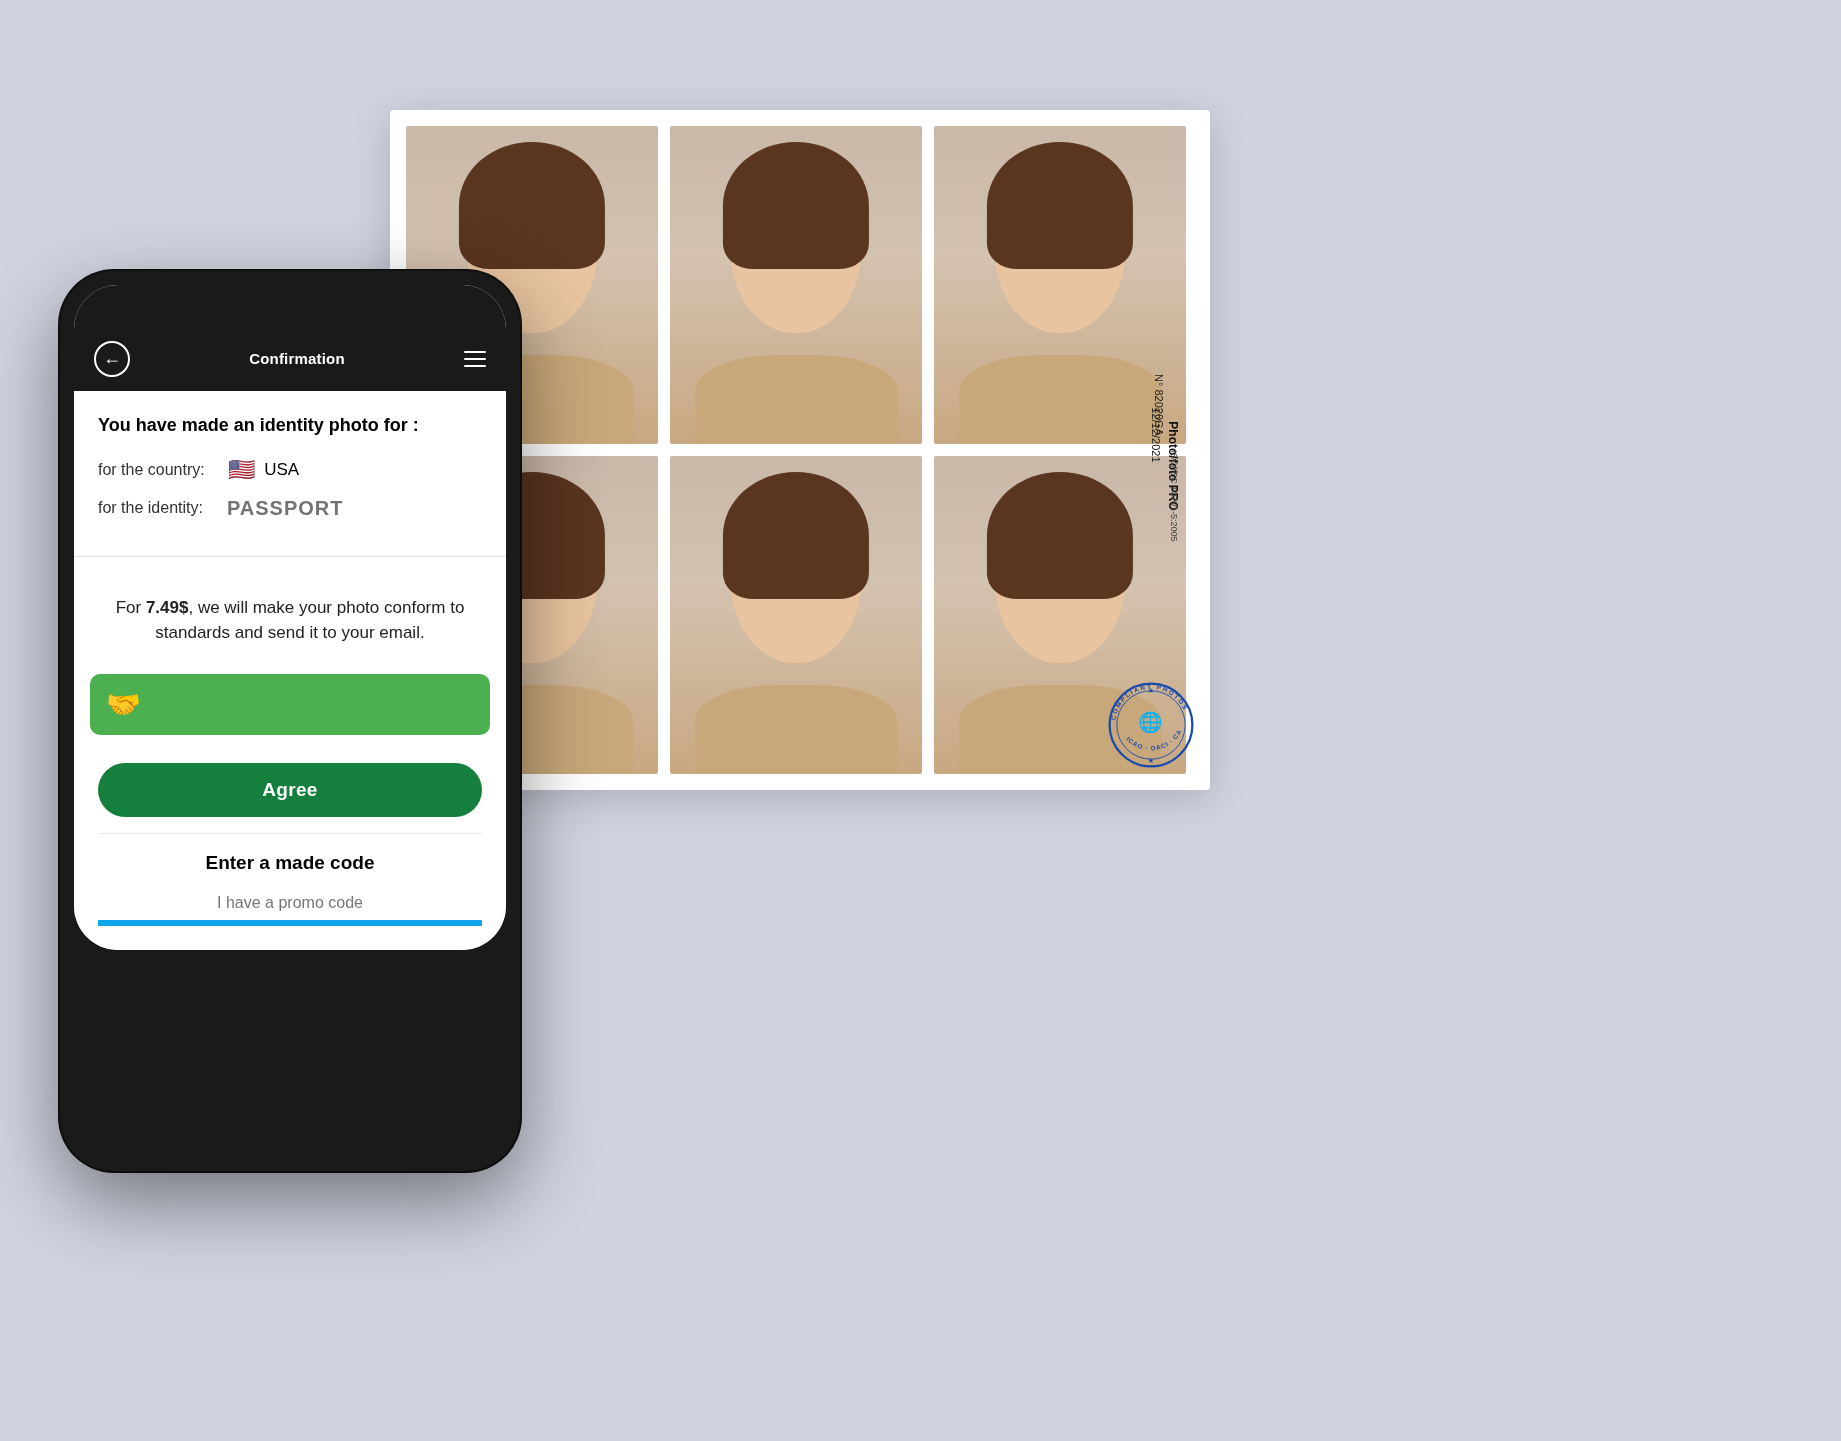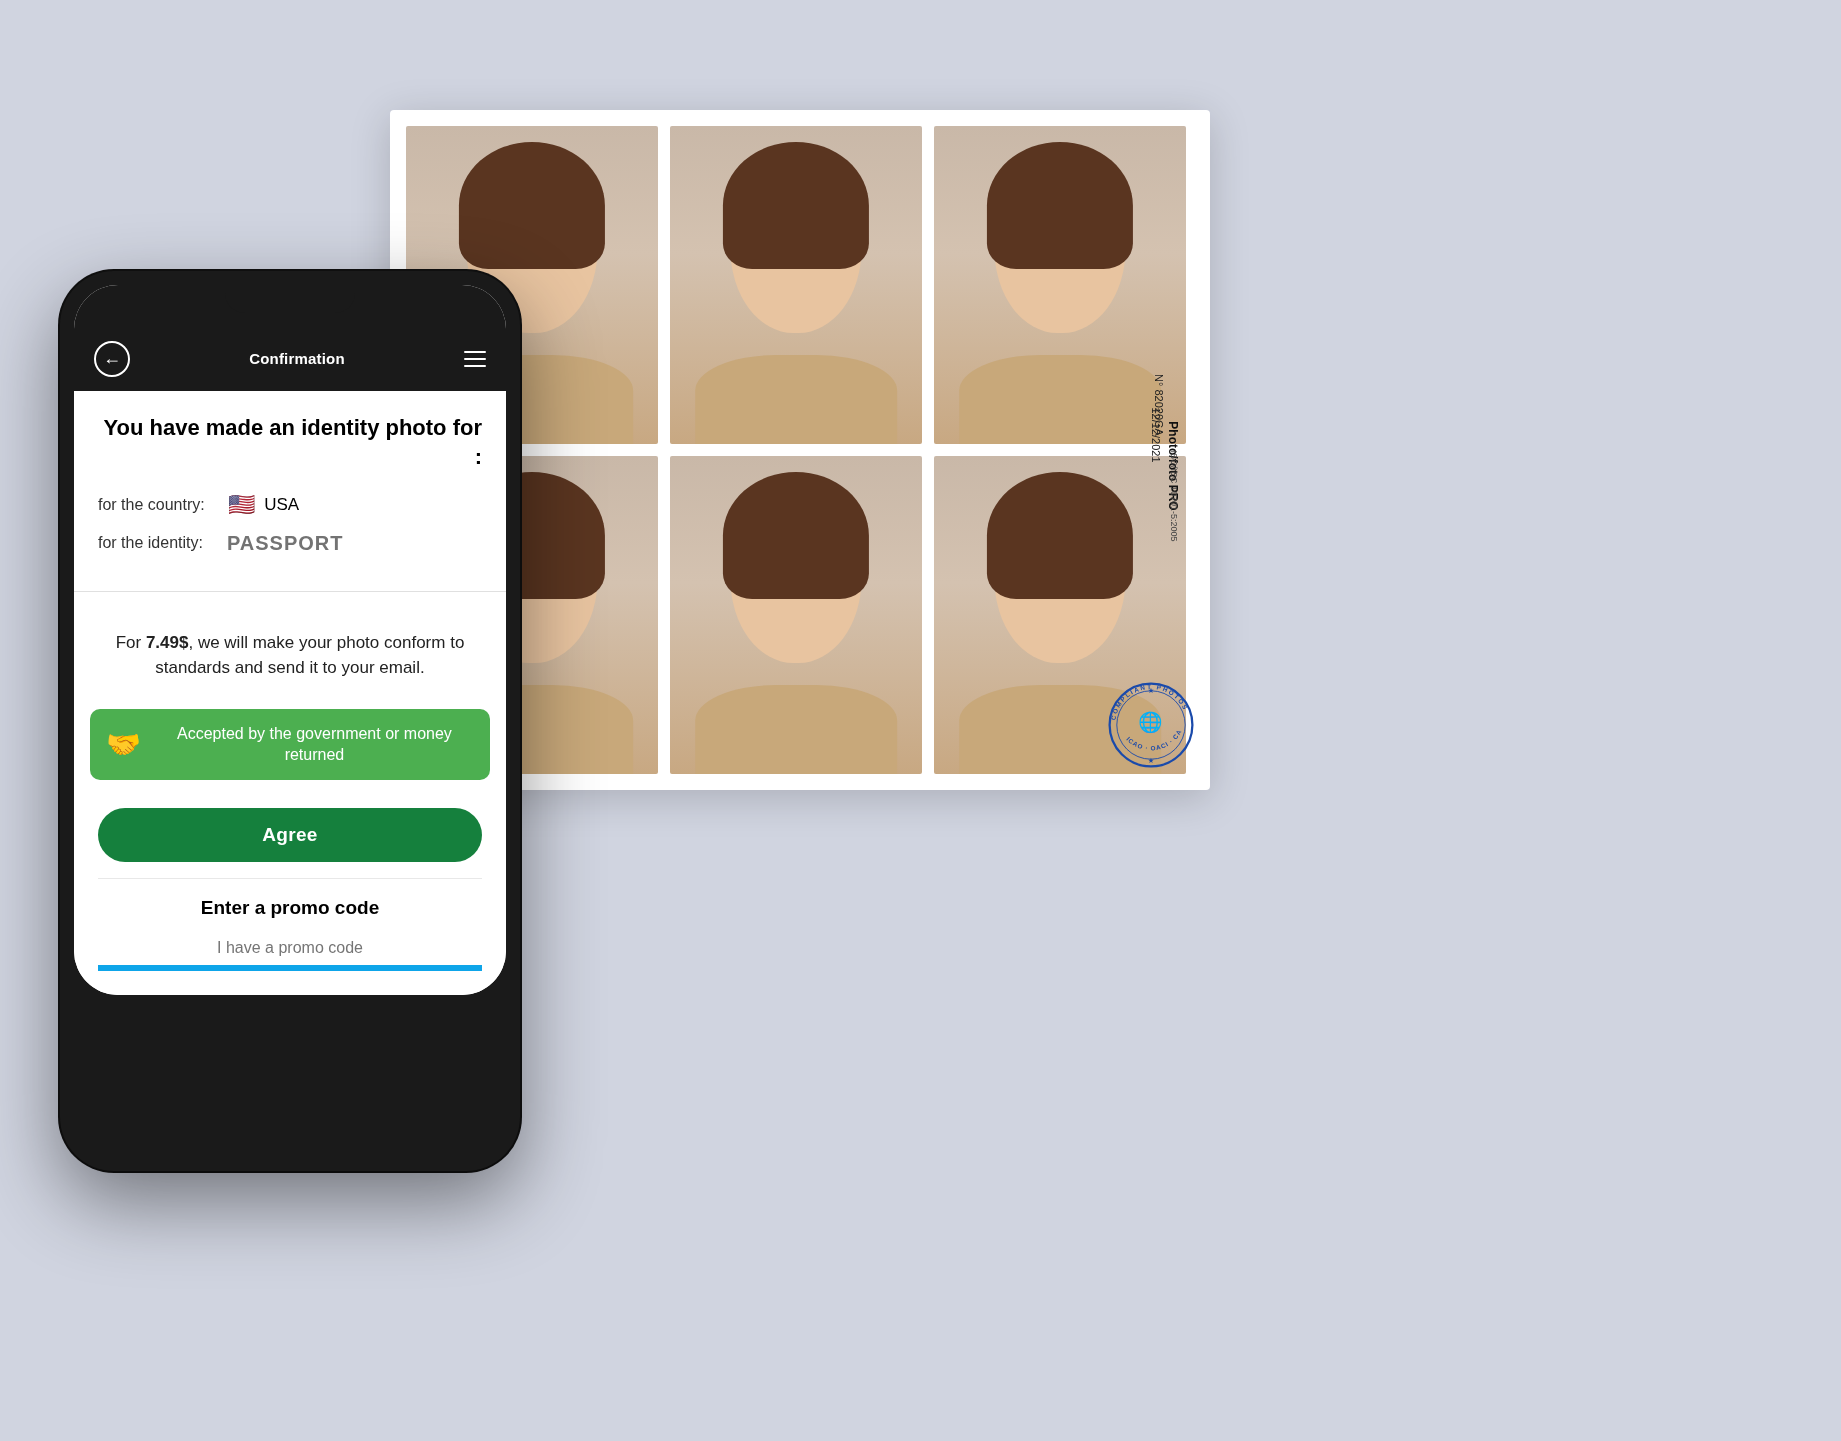--- a/index.html
+++ b/index.html
@@ -103,23 +103,23 @@
       overflow-y: auto;
       padding: 0;
       background: #fff;
     }
 
     .content-section {
       padding: 22px 24px 18px;
     }
 
     .identity-title {
-      font-size: 22px;
+      font-size: 18px;
       font-weight: 700;
-      text-align: right;
+      text-align: left;
       line-height: 1.35;
       margin-bottom: 20px;
     }
 
     .detail-row {
       display: flex;
       align-items: center;
       gap: 24px;
       margin-bottom: 14px;
     }
@@ -371,31 +371,30 @@
       <div class="divider"></div>
 
       <div class="pricing-section">
         <p class="pricing-text">
           <span>For </span><strong>7.49$</strong><span>, we will make your photo conform to standards and send it to your email.</span>
         </p>
       </div>
 
       <div class="guarantee-banner">
         <span class="guarantee-icon">🤝</span>
-        <span class="guarantee-text">Accepted by the government or money returned</span>
       </div>
 
       <div class="agree-btn-wrap">
         <button class="agree-btn">Agree</button>
       </div>
 
       <div class="divider2"></div>
 
       <div class="promo-section">
-        <div class="promo-title">Enter a promo code</div>
+        <div class="promo-title">Enter a made code</div>
         <input class="promo-input" type="text" placeholder="I have a promo code" style="">
       </div>
 
     </div>
   </div>
 </div>
 
 <div class="photo-sheet-wrapper" style="position:absolute; left:390px; top:110px;">
   <div class="photo-sheet">
 

